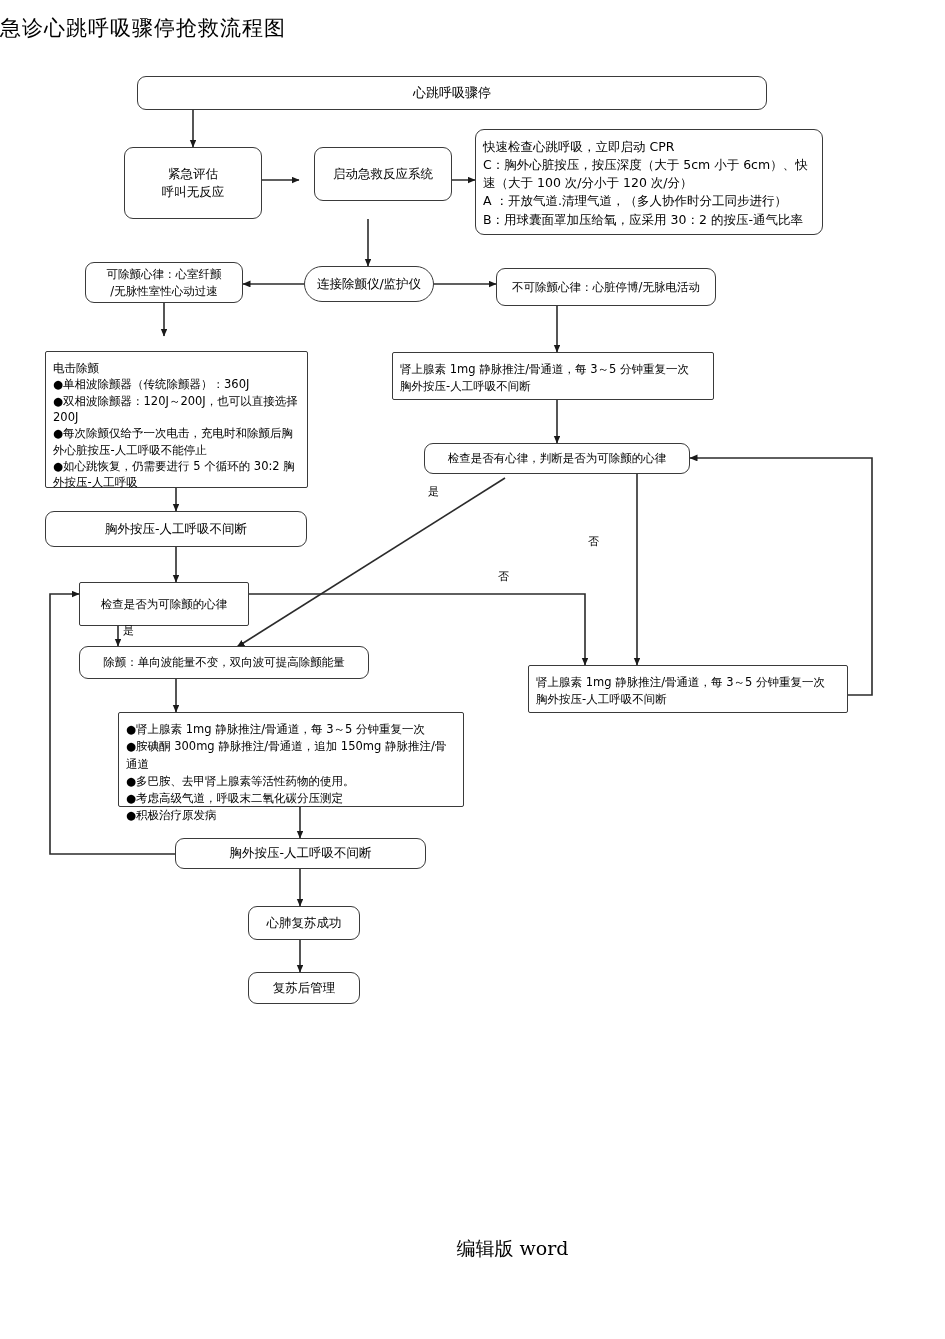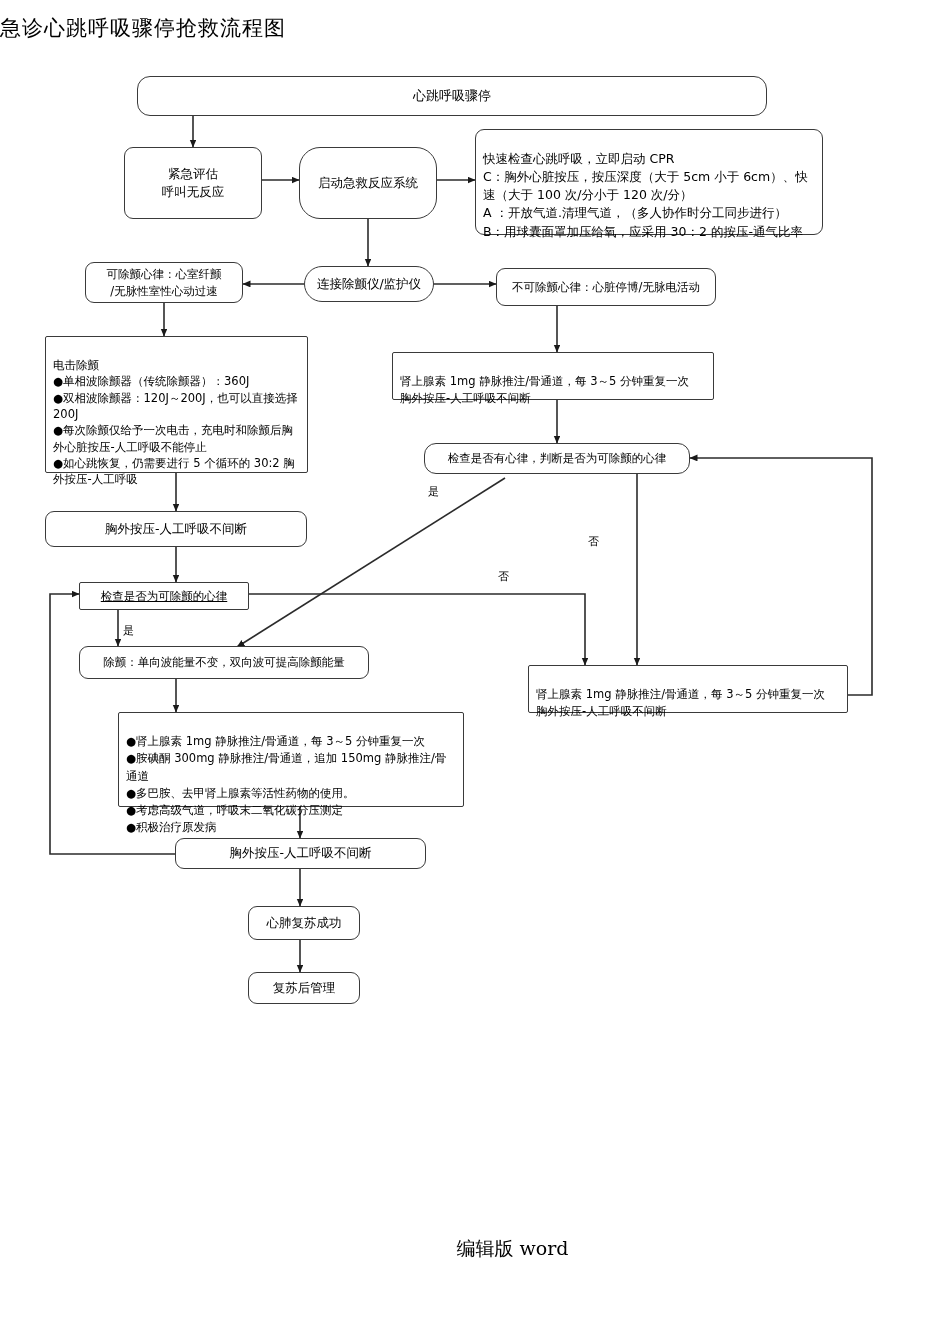--- a/index.html
+++ b/index.html
@@ -51,21 +51,21 @@
     text-align: center;
     padding: 2px 6px;
     z-index: 3;
   }
   .node.round { border-radius: 9px; }
   .node.sq { border-radius: 2px; }
   .node.left {
     justify-content: flex-end;
     text-align: left;
     align-items: flex-start;
-    padding: 20px 7px;
+    padding: 8px 7px;
   }
   .node .inner { width: 100%; }
   .node .inner div { white-space: normal; }
   .edge-label {
     position: absolute;
     font-size: 11px;
     z-index: 4;
     background: transparent;
   }
   svg.lines {
@@ -129,32 +129,32 @@
       <path d="M175,854 L50,854 L50,594 L79,594" marker-end="url(#arrow)"></path>
 
       <path d="M249,594 L585,594 L585,665" marker-end="url(#arrow)"></path>
 
       <path d="M637,466 L637,665" marker-end="url(#arrow)"></path>
 
       <path d="M848,695 L872,695 L872,458 L690,458" marker-end="url(#arrow)"></path>
     </g>
   </svg>
 
-  <div class="node round" style="left:137px; top:76px; width:630px; height:40px;border-radius:13px;">
+  <div class="node round" style="left:137px; top:76px; width:630px; height:34px;">
     <span class="inner n14">心跳呼吸骤停</span>
   </div>
 
   <div class="node round" style="left:124px; top:147px; width:138px; height:72px;">
     <div class="inner">
       <div>紧急评估</div>
       <div>呼叫无反应</div>
     </div>
   </div>
 
-  <div class="node round" style="left:299px; top:147px; width:138px; height:72px;border-radius:21px;">
+  <div class="node round" style="left:314px; top:147px; width:138px; height:54px;">
     <span class="inner">启动急救反应系统</span>
   </div>
 
   <div class="node round left" style="left:475px; top:129px; width:348px; height:106px;">
     <div class="inner">
       <div>快速检查心跳呼吸，立即启动 CPR</div>
       <div>C：胸外心脏按压，按压深度（大于 5cm 小于 6cm）、快速（大于 100 次/分小于 120 次/分）</div>
       <div>A ：开放气道.清理气道，（多人协作时分工同步进行）</div>
       <div>B：用球囊面罩加压给氧，应采用 30：2 的按压-通气比率</div>
     </div>
@@ -168,46 +168,46 @@
   </div>
 
   <div class="node sq" style="left:304px; top:266px; width:130px; height:36px;border-radius:18px;">
     <span class="inner">连接除颤仪/监护仪</span>
   </div>
 
   <div class="node round" style="left:496px; top:268px; width:220px; height:38px;">
     <span class="inner" style="font-size:11.5px;">不可除颤心律：心脏停博/无脉电活动</span>
   </div>
 
-  <div class="node sq left" style="left:45px; top:336px; width:263px; height:137px;">
+  <div class="node sq left" style="left:45px; top:351px; width:263px; height:137px;">
     <div class="inner" style="font-size:11.5px; line-height:1.42;">
       <div>电击除颤</div>
       <div>●单相波除颤器（传统除颤器）：360J</div>
       <div>●双相波除颤器：120J～200J，也可以直接选择 200J</div>
       <div>●每次除颤仅给予一次电击，充电时和除颤后胸外心脏按压-人工呼吸不能停止</div>
       <div>●如心跳恢复，仍需要进行 5 个循环的 30:2 胸外按压-人工呼吸</div>
     </div>
   </div>
 
   <div class="node sq left" style="left:392px; top:352px; width:322px; height:48px;">
     <div class="inner" style="font-size:11.5px;">
       <div>肾上腺素 1mg 静脉推注/骨通道，每 3～5 分钟重复一次</div>
       <div>胸外按压-人工呼吸不间断</div>
     </div>
   </div>
 
-  <div class="node round" style="left:424px; top:443px; width:266px; height:31px;border-radius:12px;">
+  <div class="node round" style="left:424px; top:443px; width:266px; height:31px;">
     <span class="inner" style="font-size:11.5px;">检查是否有心律，判断是否为可除颤的心律</span>
   </div>
 
   <div class="node round" style="left:45px; top:511px; width:262px; height:36px;">
     <span class="inner">胸外按压-人工呼吸不间断</span>
   </div>
 
-  <div class="node sq" style="left:79px; top:582px; width:170px; height:28px;text-decoration:underline;">
+  <div class="node sq" style="left:79px; top:582px; width:170px; height:44px;">
     <span class="inner" style="font-size:11.5px;">检查是否为可除颤的心律</span>
   </div>
 
   <div class="node round" style="left:79px; top:646px; width:290px; height:33px;">
     <span class="inner" style="font-size:11.5px;">除颤：单向波能量不变，双向波可提高除颤能量</span>
   </div>
 
   <div class="node sq left" style="left:118px; top:712px; width:346px; height:95px;">
     <div class="inner" style="font-size:11.5px; line-height:1.5;">
       <div>●肾上腺素 1mg 静脉推注/骨通道，每 3～5 分钟重复一次</div>

